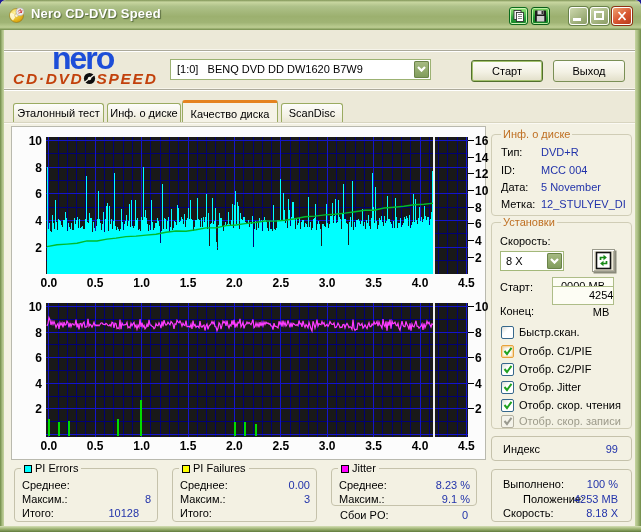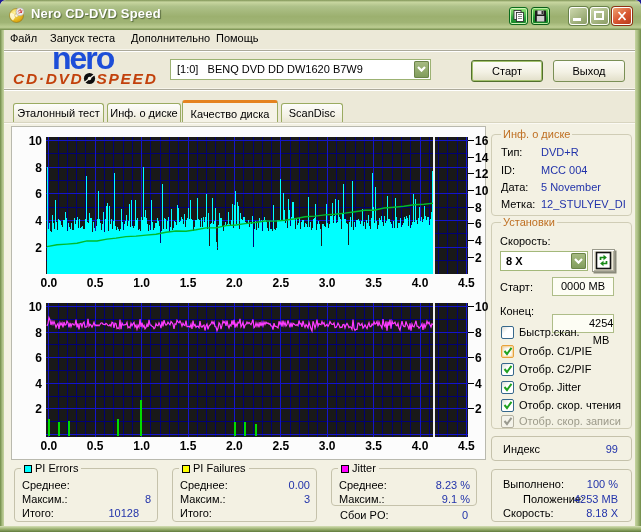--- a/index.html
+++ b/index.html
@@ -88,26 +88,20 @@
 <div style="position:absolute;left:3px;top:3px;width:10px;height:9px;border:2px solid #fff;"></div>
     </div>
 <div class="tbtn" style="left:612px; width:20px; background:linear-gradient(145deg,#f0a371,#d75430 55%,#b83c1c); border:1px solid #fff; box-shadow:0 0 0 1px #8f3014;">
 <svg width="18" height="16" viewBox="0 0 18 16" style="position:absolute;left:0;top:0">
         <path d="M5.5 4l7 8M12.5 4l-7 8" stroke="#fff" stroke-width="1.8"></path>
       </svg>
     </div>
 <div class="bord" id="bl"></div>
     <div class="bord" id="br"></div>
     <div class="bord" id="bb"></div>
-<div id="menubar">
-<span style="left:6px">Файл</span>
-<span style="left:46px">Запуск теста</span>
-<span style="left:127px">Дополнительно</span>
-<span style="left:212px">Помощь</span>
-</div>
 <div id="header"></div>
 <div id="nero1">nero</div>
 <div id="nero2">CD·DVD⁠<svg width="13" height="13" viewBox="0 0 13 13" style="vertical-align:-1px">
         <circle cx="6.5" cy="6.5" r="5.6" fill="#0d0d0d"></circle>
         <circle cx="6.5" cy="6.5" r="1.7" fill="#f3f1e3"></circle>
         <path d="M1.5 10.5L11.5 2.5" stroke="#f3f1e3" stroke-width="1.4"></path>
       </svg>⁠SPEED</div>
 <div id="drvcombo">
       <span class="t">[1:0]&nbsp;&nbsp; BENQ DVD DD DW1620 B7W9</span>
 <div class="dropbtn">
@@ -195,41 +189,41 @@
 <div class="val" style="left:541px; top:146px;">DVD+R</div>
 <div class="lbl" style="left:501px; top:164px;">ID:</div>
 <div class="val" style="left:541px; top:164px;">MCC 004</div>
 <div class="lbl" style="left:501px; top:181px;">Дата:</div>
 <div class="val" style="left:541px; top:181px;">5 November</div>
 <div class="lbl" style="left:501px; top:198px;">Метка:</div>
 <div class="val" style="left:541px; top:198px;">12_STULYEV_DI</div>
 <div class="gb" style="left:491px; top:222px; width:141px; height:207px;"></div>
 <div class="gbcap" style="left:501px; top:216px;">Установки</div>
 <div class="lbl" style="left:500px; top:235px;">Скорость:</div>
-<div style="position:absolute; left:500px; top:251px; width:88px; height:20px; background:#fff; border:1px solid #a3b87a; font-size:11px;font-weight:bold;">
+<div style="position:absolute; left:500px; top:251px; width:64px; height:20px; background:#fff; border:1px solid #a3b87a; font-size:11px;">
 <span style="position:absolute;left:5px;top:3px;">8 X</span>
 <div class="dropbtn">
         <svg class="chev" viewBox="0 0 9 6">
           <path d="M1 1L4.5 4.6L8 1" stroke="#ffffff" stroke-width="2.2" fill="none"></path>
         </svg>
       </div>
     </div>
 <div style="position:absolute; left:592px; top:249px; width:23px; height:23px; background:#ece9d8; border:1px solid #9a9a8c; box-shadow:inset 1px 1px 0 #ffffff, inset -1px -1px 0 #b5b2a1, 1.5px 1.5px 0 #8a8a7a;">
 <svg width="21" height="21" viewBox="0 0 21 21" style="position:absolute;left:0;top:0">
 <rect x="3.5" y="2.5" width="14" height="16" fill="#fff" stroke="#111" stroke-width="1.6"></rect>
 <path d="M7.5 10V7.5H11" stroke="#178a17" stroke-width="1.7" fill="none"></path>
 <path d="M10.5 4.8l3.4 2.7-3.4 2.7z" fill="#178a17"></path>
 <path d="M13.5 11v2.5H10" stroke="#178a17" stroke-width="1.7" fill="none"></path>
 <path d="M10.5 10.8l-3.4 2.7 3.4 2.7z" fill="#178a17"></path>
 </svg>
     </div>
 <div class="lbl" style="left:500px; top:281px;">Старт:</div>
 <div class="edit" style="left:552px; top:277px;">0000 MB</div>
 <div class="lbl" style="left:500px; top:305px;">Конец:</div>
-<div class="edit" style="left:552px; top:314px;padding-left:36px;">4254 MB</div>
+<div class="edit" style="left:552px; top:286px;padding-left:36px;">4254 MB</div>
 <div class="cb" style="left:501px; top:326px;"></div>
     <div class="cbt" style="left:519px; top:326px; color:#000;">Быстр.скан.</div>
 <div class="cb" style="left:501px; top:345px; border-color:#e8a33d; box-shadow:inset 0 0 2px 1px #f5cf8e;"></div>
     <svg style="position:absolute;left:502px;top:345px;" width="12" height="12" viewBox="0 0 12 12">
       <path d="M2.5 6l2.5 3L9.5 2.8" stroke="#21a121" stroke-width="2" fill="none"></path>
     </svg>
     <div class="cbt" style="left:519px; top:345px; color:#000;">Отобр. C1/PIE</div>
 <div class="cb" style="left:501px; top:363px;"></div>
     <svg style="position:absolute;left:502px;top:363px;" width="12" height="12" viewBox="0 0 12 12">
       <path d="M2.5 6l2.5 3L9.5 2.8" stroke="#21a121" stroke-width="2" fill="none"></path>

